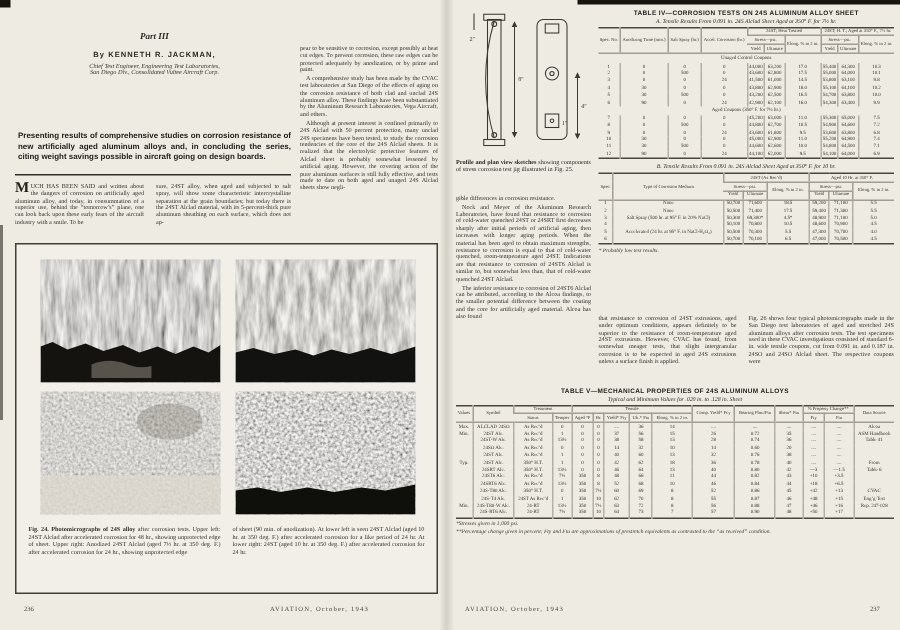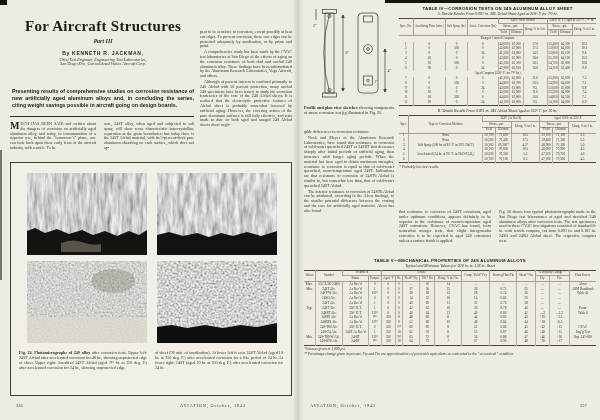--- a/index.html
+++ b/index.html
@@ -69,21 +69,20 @@
 
 <div class="scan">
   <div class="artifact" style="left:385px;top:0;width:215px;height:2.5px;"></div>
   <div class="artifact" style="left:0;top:0;width:7px;height:5px;"></div>
   <div class="artifact" style="left:0;top:150px;width:2px;height:130px;opacity:.55;"></div>
   <div class="gutter"></div>
 
   <div class="page" id="pageL">
 
     <div class="titleblock">
-      <div class="title">For Aircraft Structures</div>
       <div class="part">Part III</div>
       <div class="byline">By KENNETH R. JACKMAN,</div>
       <div class="affil">Chief Test Engineer, Engineering Test Laboratories,</div>
       <div class="affil" style="margin-top:0;">San Diego Div., Consolidated Vultee Aircraft Corp.</div>
     </div>
 
     <div class="lede">Presenting results of comprehensive studies on corrosion resistance of new artificially aged aluminum alloys and, in concluding the series, citing weight savings possible in aircraft going on design boards.</div>
     <div class="rule"></div>
 
     <div class="colL1 tiny">

